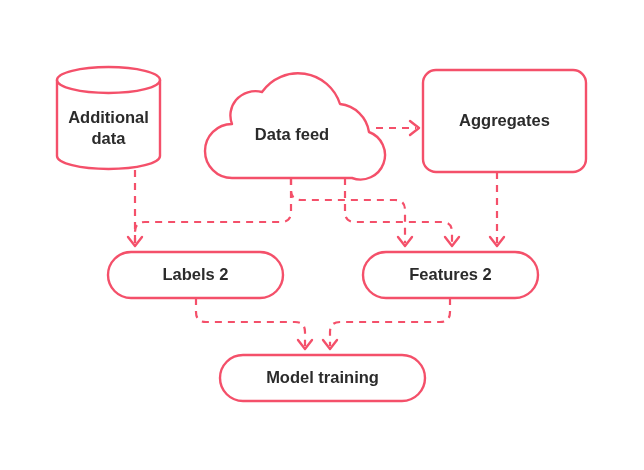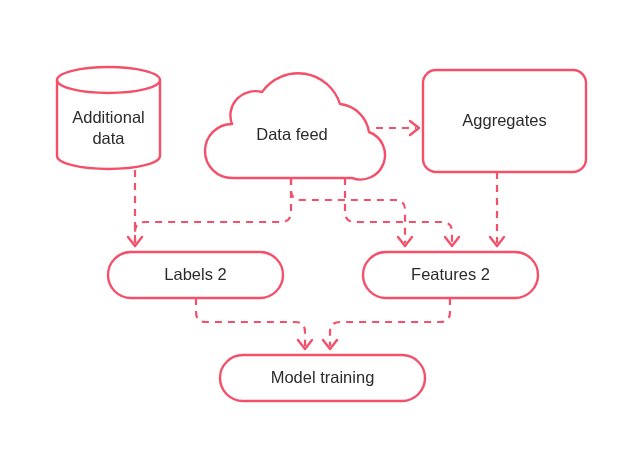--- a/index.html
+++ b/index.html
@@ -10,20 +10,21 @@
   }
   body {
     font-family: "Liberation Sans", sans-serif;
   }
   #canvas {
     position: relative;
     width: 644px;
     height: 470px;
     background: #ffffff;
     overflow: hidden;
+    font-weight: bold;
   }
   #diagram-svg {
     position: absolute;
     left: 0;
     top: 0;
     width: 644px;
     height: 470px;
     display: block;
   }
   .node-shape {

